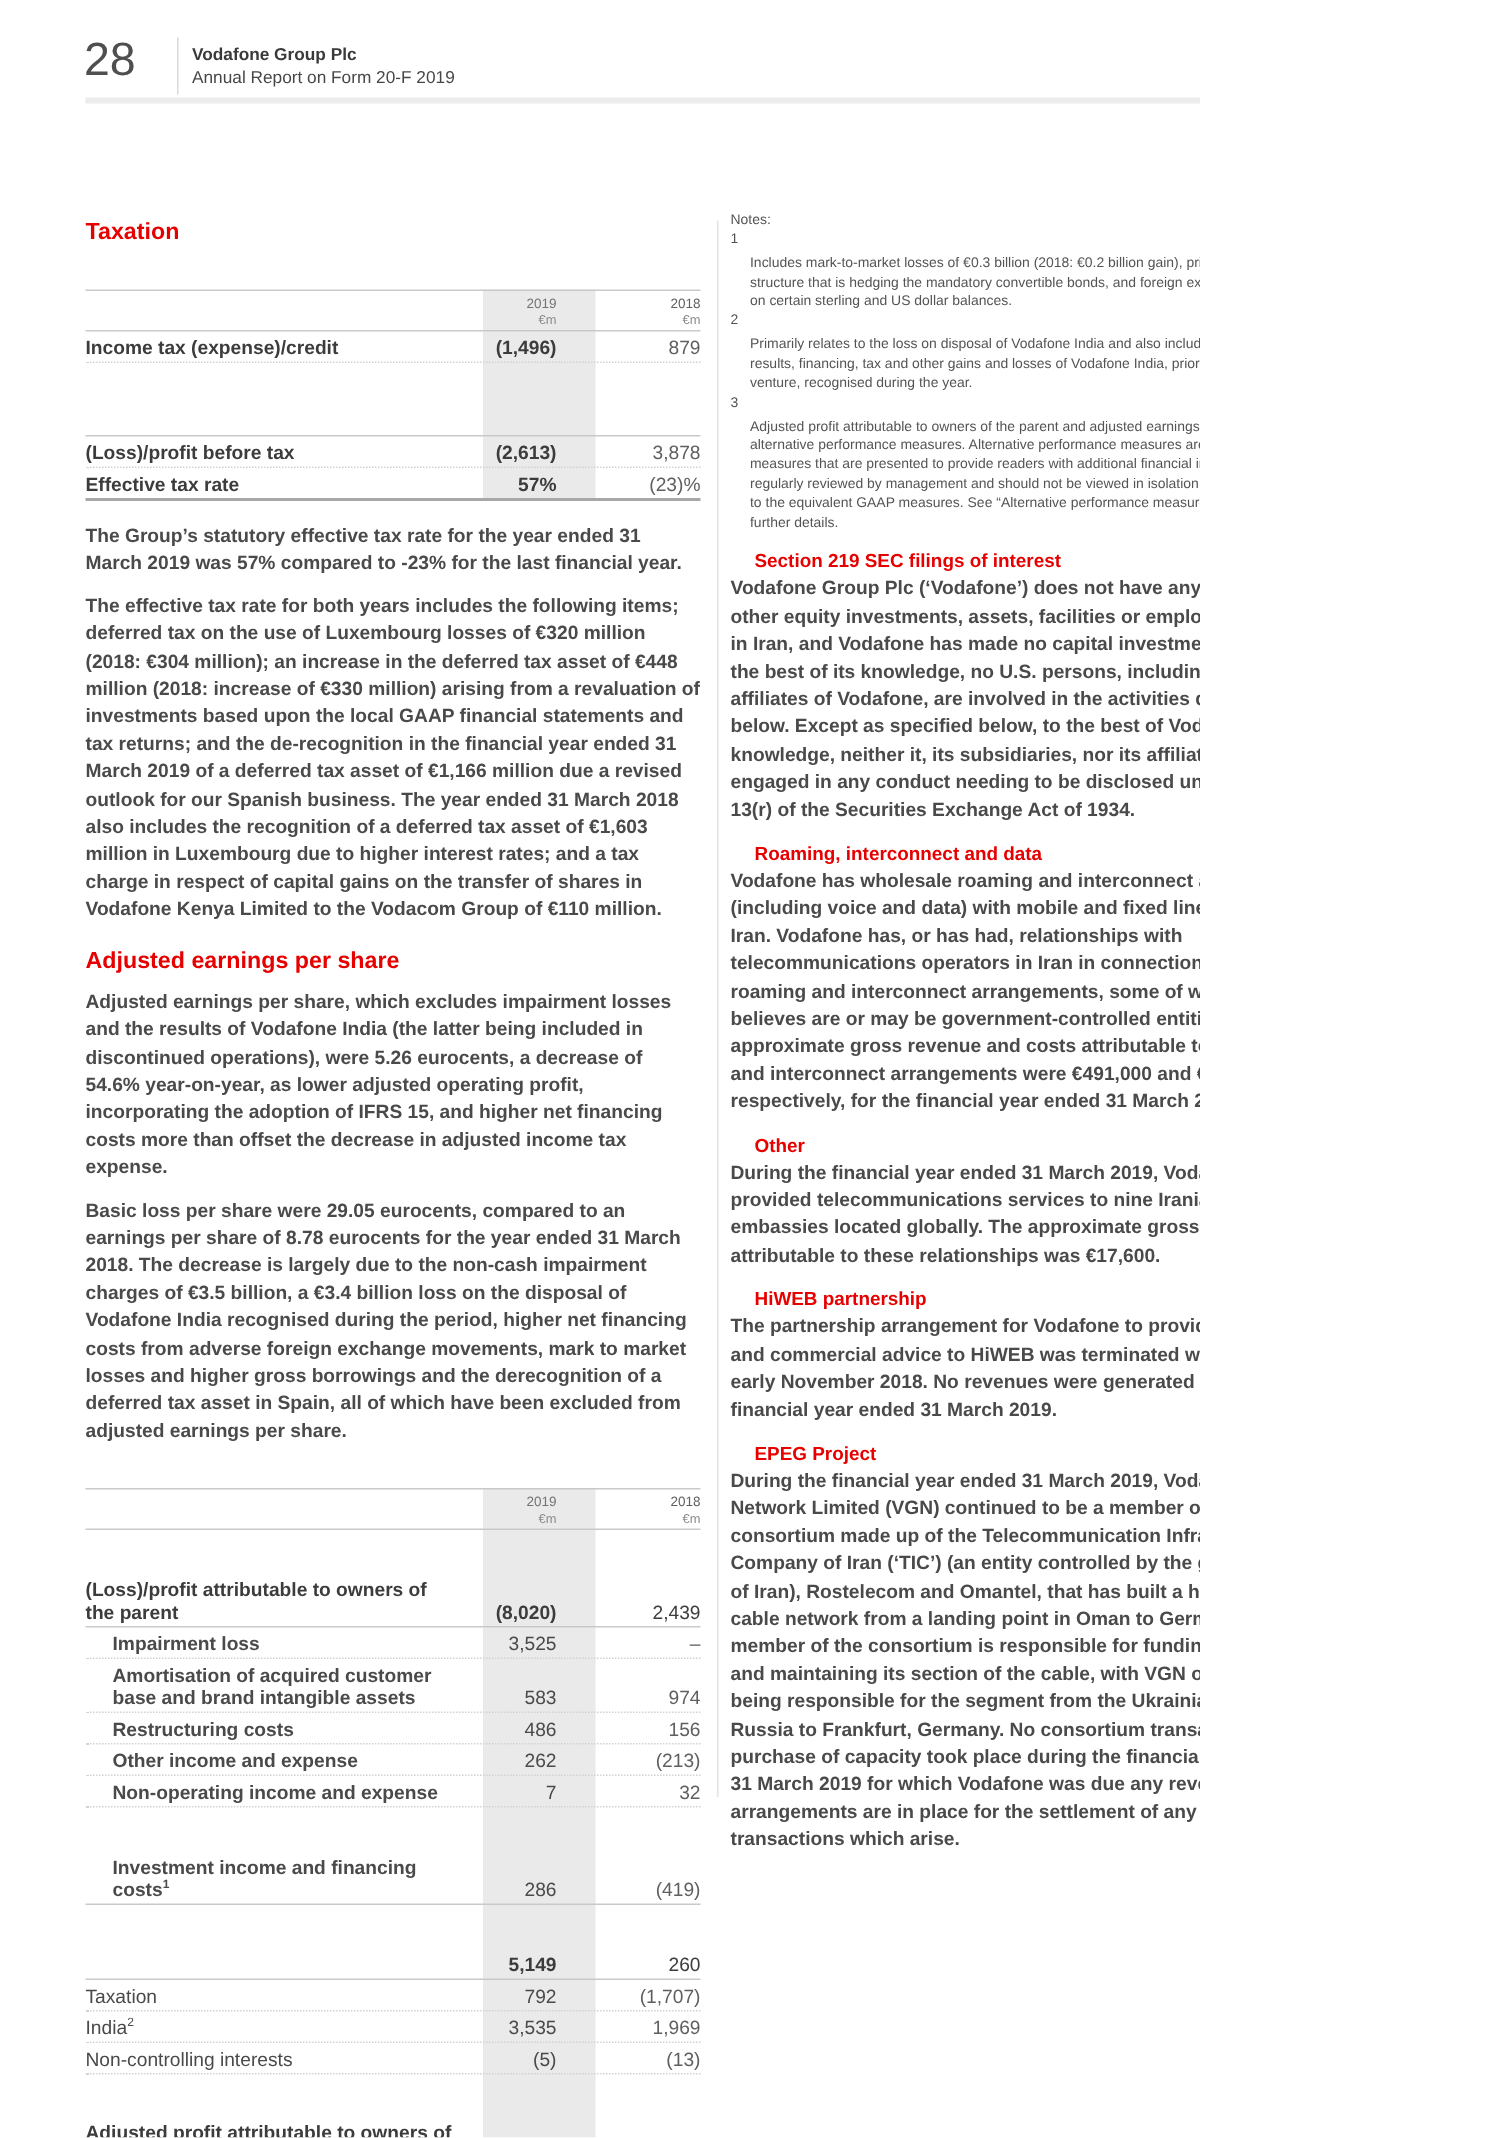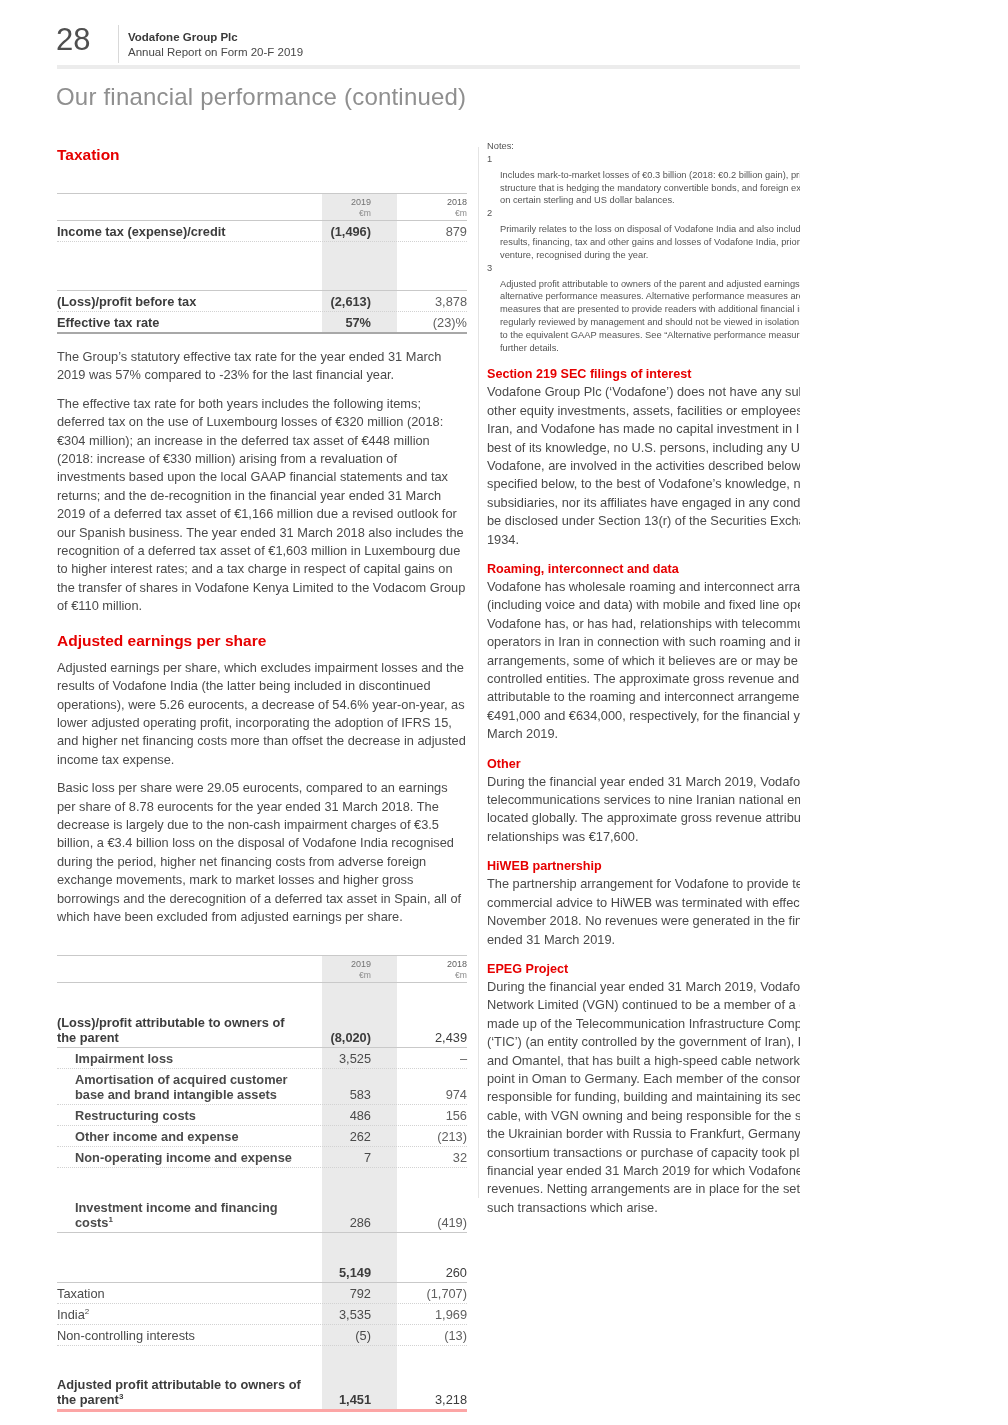--- a/index.html
+++ b/index.html
@@ -13,22 +13,22 @@
   .brand .b1{font-weight:bold;color:#3a3a3a;}
   .hdr-strip{position:absolute;left:57px;right:0;top:65px;height:4px;background:#ececec;}
   .doc-title{position:absolute;left:56px;top:83px;font-size:24px;color:#8f8f8f;letter-spacing:.2px;}
 
   
   .col-left{position:absolute;left:57px;top:146px;width:410px;}
   .col-right{position:absolute;left:487px;top:140px;width:400px;}
   .col-divider{position:absolute;left:478px;top:147px;width:1px;height:1051px;background:#e4e4e4;}
 
   h2.red{color:#e60000;font-size:15.5px;margin:0 0 9px;font-weight:bold;}
-  h3.red{color:#e60000;font-size:12.6px;margin:13px 0 2px;font-weight:bold;}
-  .body{font-size:12.8px;line-height:18.4px;color:#4a4a4a;margin:0 0 10px;}
+  h3.red{color:#e60000;font-size:12.6px;margin:13px 16px 2px;font-weight:bold;}
+  .body{font-size:12.8px;line-height:18.4px;color:#4a4a4a;margin:0 0 10px;font-weight:bold;}
   .mt14{margin-top:14px;}
 
   
   .fin-table{position:relative;font-size:12.8px;color:#4a4a4a;}
   .band{position:absolute;left:265px;width:75px;top:0;bottom:0;background:#eaeaea;}
   .tr{position:relative;display:flex;align-items:flex-end;padding:2.5px 0;}
   .tl{flex:1;}
   .t19{width:75px;text-align:right;padding-right:5px;box-sizing:border-box;}
   .t18{width:70px;text-align:right;color:#5f5f5f;padding-left:21px;}
   .ind .tl{padding-left:18px;font-weight:bold;}
@@ -57,21 +57,20 @@
 
 <div class="page">
 
   <div class="pagenum">28</div>
   <div class="hdr-divider"></div>
   <div class="brand">
     <div class="b1">Vodafone Group Plc</div>
     <div>Annual Report on Form 20-F 2019</div>
   </div>
   <div class="hdr-strip"></div>
-  <div class="doc-title">Our financial performance (continued)</div>
 
   <div class="col-divider"></div>
 
   <div class="col-left">
 
     <h2 class="red">Taxation</h2>
 
     <div class="fin-table">
       <div class="band"></div>
       <div class="tr tr-head bt-solid bb-solid">

